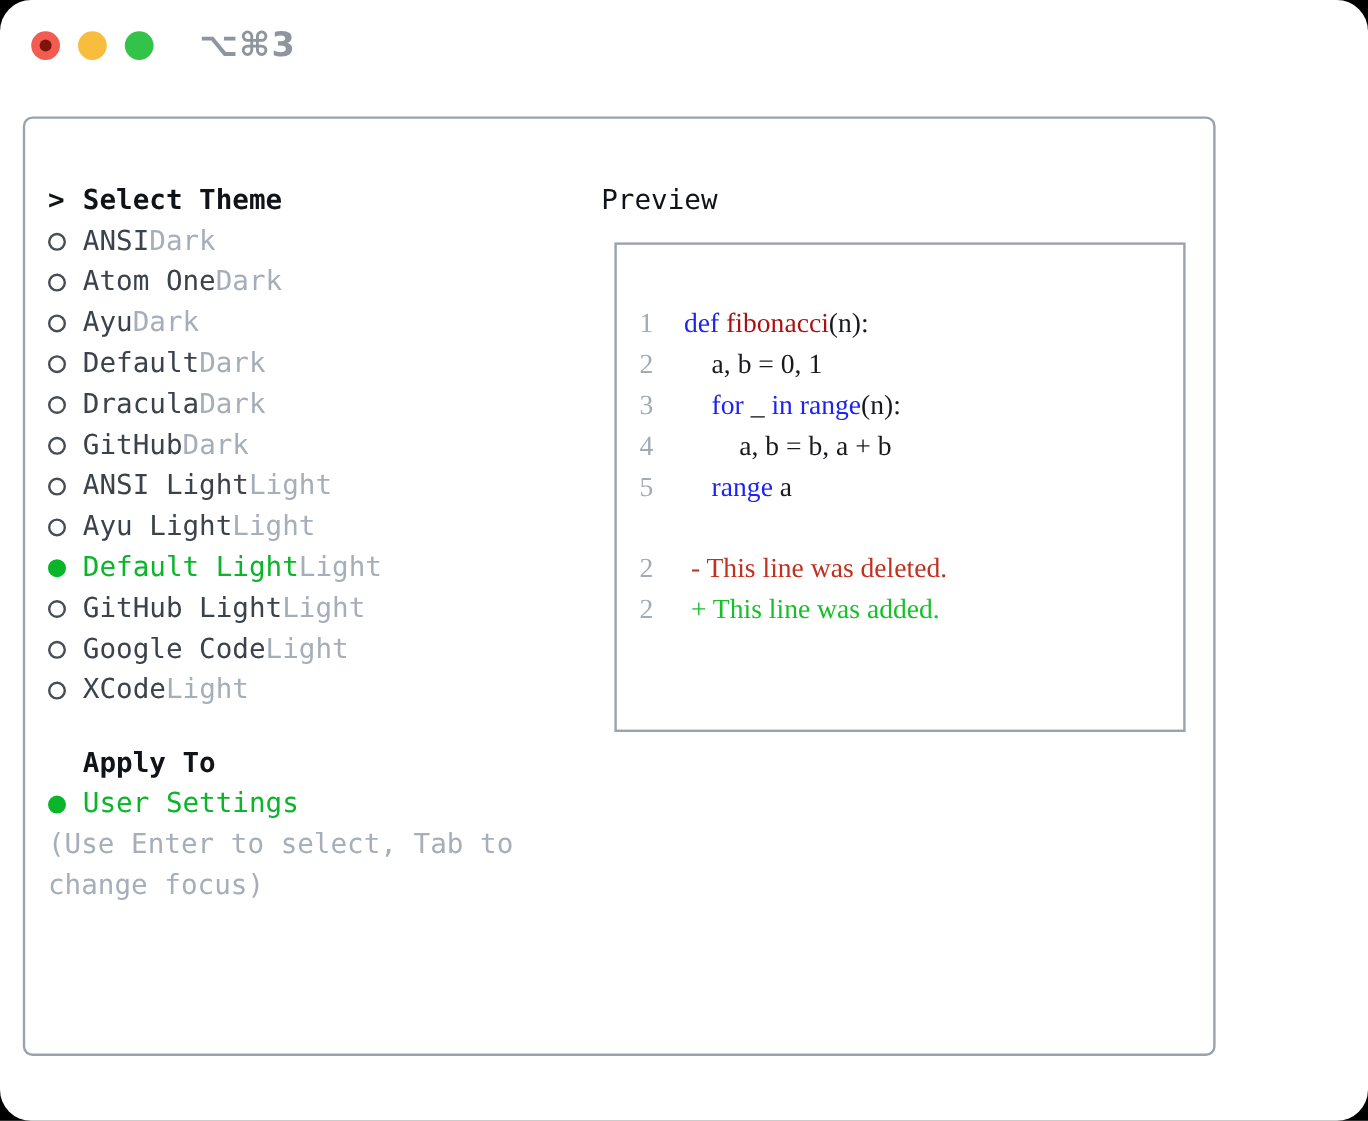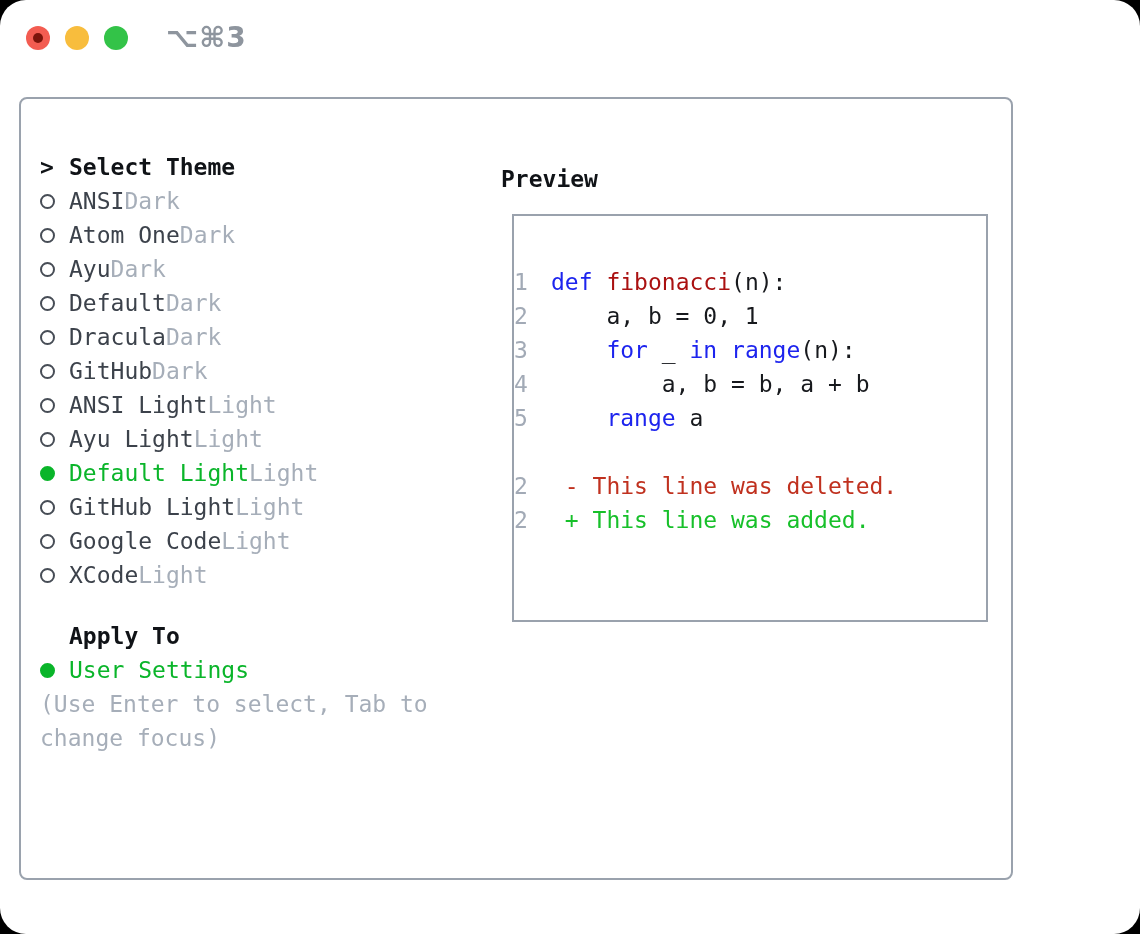--- a/index.html
+++ b/index.html
@@ -31,23 +31,23 @@
   .prompt{font-weight:bold;color:var(--hdr);}
   .radio{width:15px;height:15px;border:2px solid #474d56;border-radius:50%;flex:none;}
   .radio.on{background:var(--green);border-color:var(--green);}
   .hdr{font-weight:bold;color:var(--hdr);}
   .variant{color:var(--muted);}
   .opt.selected .lbl{color:var(--green);}
   .apply-section{margin-top:27px;}
   .hint{width:404px;color:var(--muted);line-height:34px;white-space:normal;}
 
   .right-col{position:absolute;left:480px;top:51px;}
-  .preview-title{height:34px;line-height:34px;font-weight:bold;color:var(--hdr);margin-top:12px;}
+  .preview-title{height:34px;line-height:34px;font-weight:normal;color:var(--hdr);}
   .preview-box{margin-left:11px;margin-top:18px;width:476px;height:408px;
-               border:2px solid var(--border);background:#fff;padding:49px 0 0 0;overflow:hidden;}
+               border:2px solid var(--border);background:#fff;padding:49px 0 0 19px;overflow:hidden;font-family:Liberation Serif, serif;}
   .cline{height:34px;line-height:34px;white-space:pre;font-size:23px;color:var(--plain);}
   .ln{display:inline-block;width:37px;color:var(--lnum);}
   .tok-keyword{color:var(--kw);}
   .tok-function{color:var(--fn);}
   .tok-plain{color:var(--plain);}
   .tok-context{color:var(--ctx);}
   .tok-deleted{color:var(--del);text-align:right;}
   .tok-added{color:var(--add);}
 </style>
 </head>

